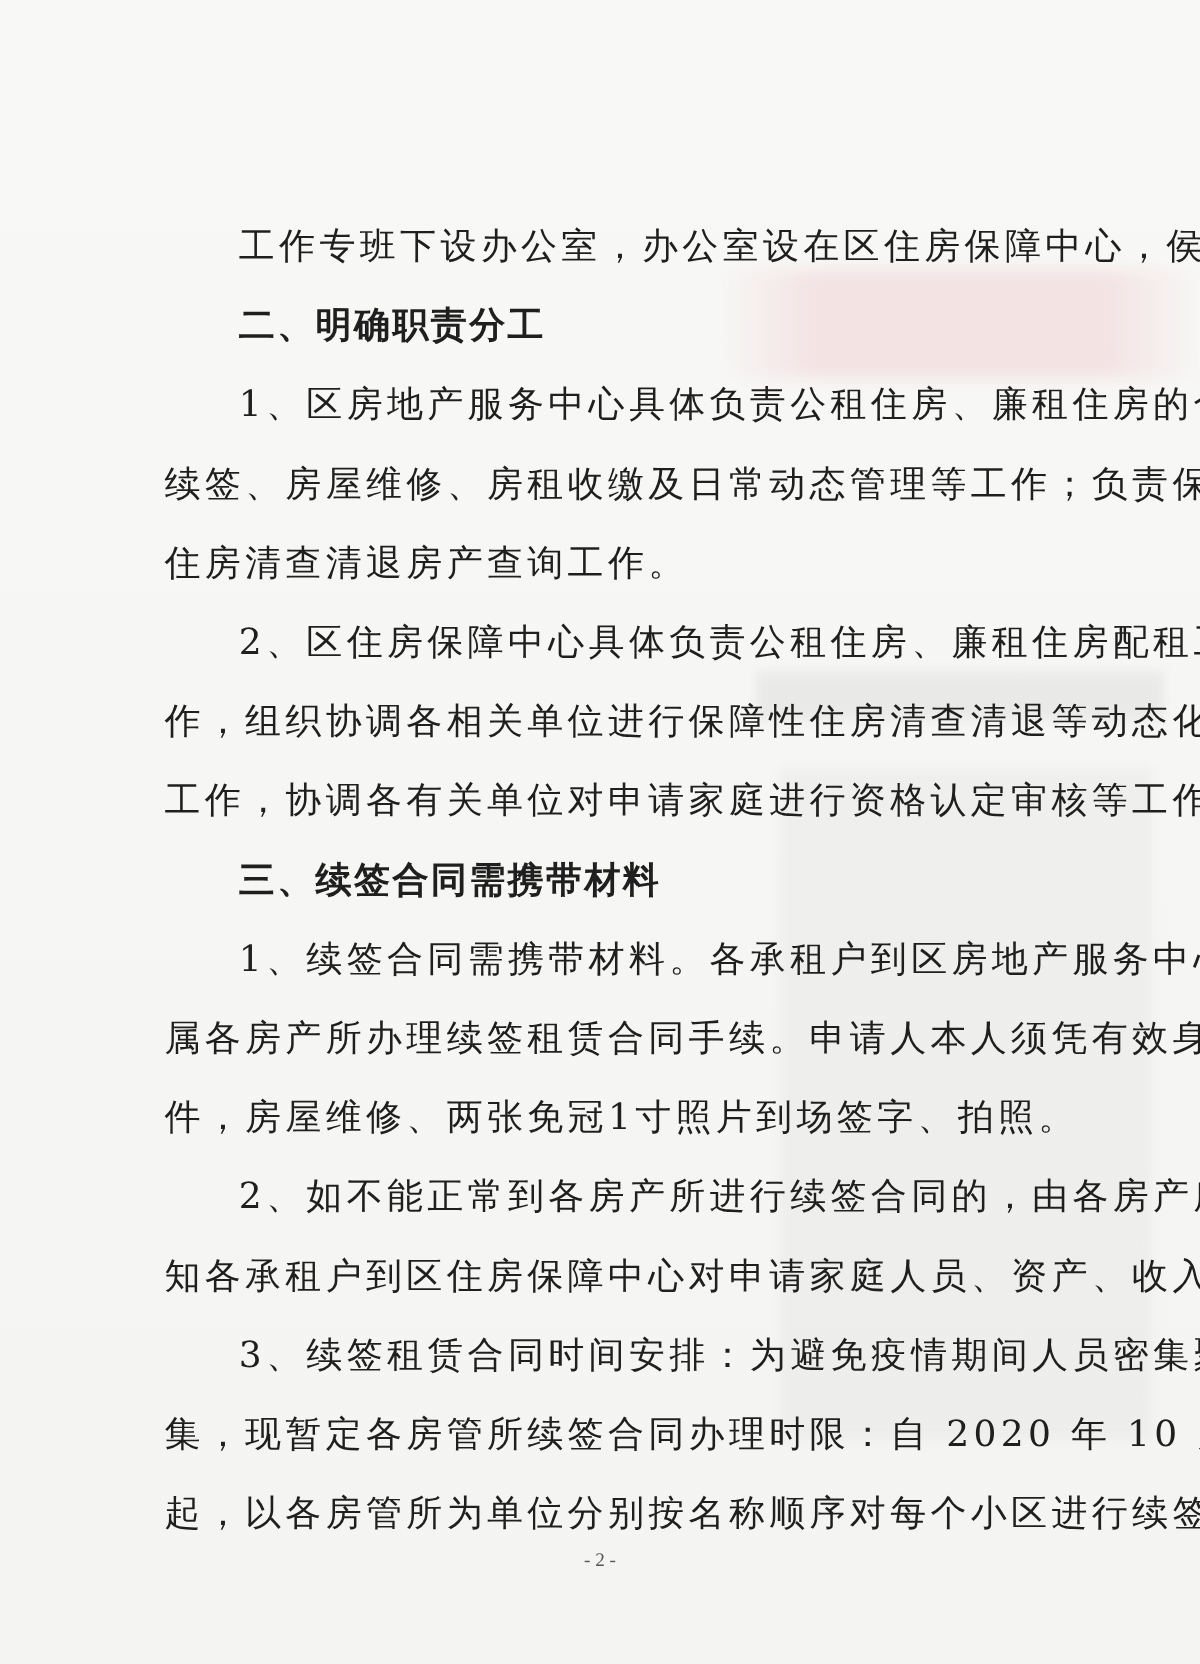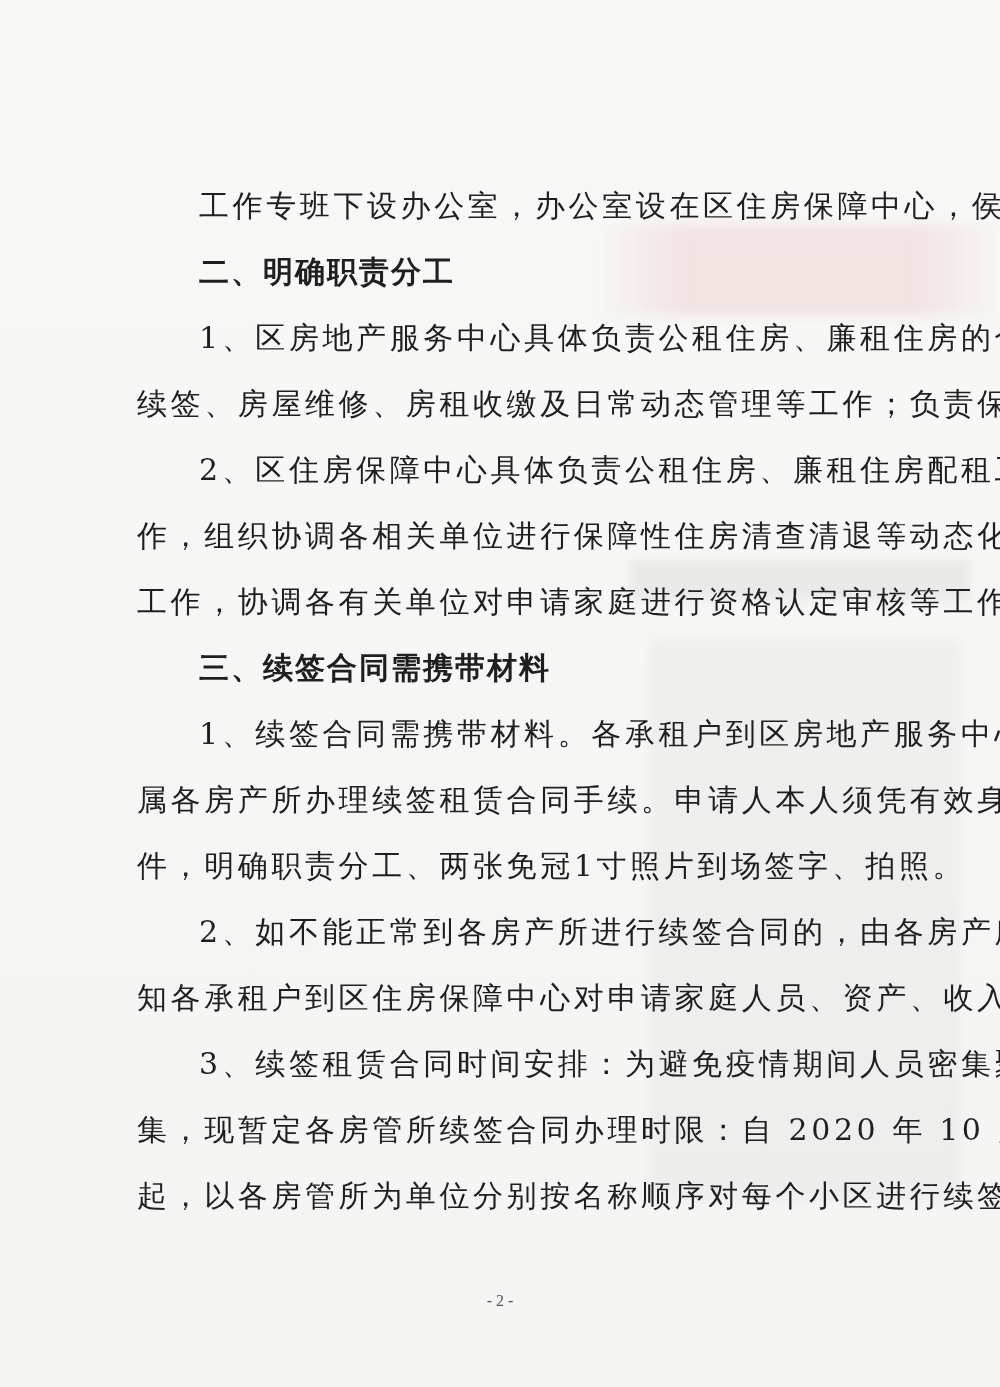--- a/index.html
+++ b/index.html
@@ -79,36 +79,37 @@
       <div class="line indent">工作专班下设办公室，办公室设在区住房保障中心，侯涛同</div>
     </div>
 
     <div class="para">
       <div class="line indent heading">二、明确职责分工</div>
     </div>
 
     <div class="para">
       <div class="line indent">1、区房地产服务中心具体负责公租住房、廉租住房的合同</div>
       <div class="line">续签、房屋维修、房租收缴及日常动态管理等工作；负责保障性</div>
+      <div class="line">住房清查清退房产查询工作。</div>
     </div>
 
     <div class="para">
       <div class="line indent">2、区住房保障中心具体负责公租住房、廉租住房配租工</div>
       <div class="line">作，组织协调各相关单位进行保障性住房清查清退等动态化管理</div>
       <div class="line">工作，协调各有关单位对申请家庭进行资格认定审核等工作。</div>
     </div>
 
     <div class="para">
       <div class="line indent heading">三、续签合同需携带材料</div>
     </div>
 
     <div class="para">
       <div class="line indent">1、续签合同需携带材料。各承租户到区房地产服务中心下</div>
       <div class="line">属各房产所办理续签租赁合同手续。申请人本人须凭有效身份证</div>
-      <div class="line">件，明确职责分工、两张免冠1寸照片到场签字、拍照。</div>
+      <div class="line">件，房屋维修、两张免冠1寸照片到场签字、拍照。</div>
     </div>
 
     <div class="para">
       <div class="line indent">2、如不能正常到各房产所进行续签合同的，由各房产所通</div>
       <div class="line">知各承租户到区住房保障中心对申请家庭人员、资产、收入等进</div>
     </div>
 
     <div class="para">
       <div class="line indent">3、续签租赁合同时间安排：为避免疫情期间人员密集聚</div>
       <div class="line">集，现暂定各房管所续签合同办理时限：自 2020 年 10 月 15 日</div>

